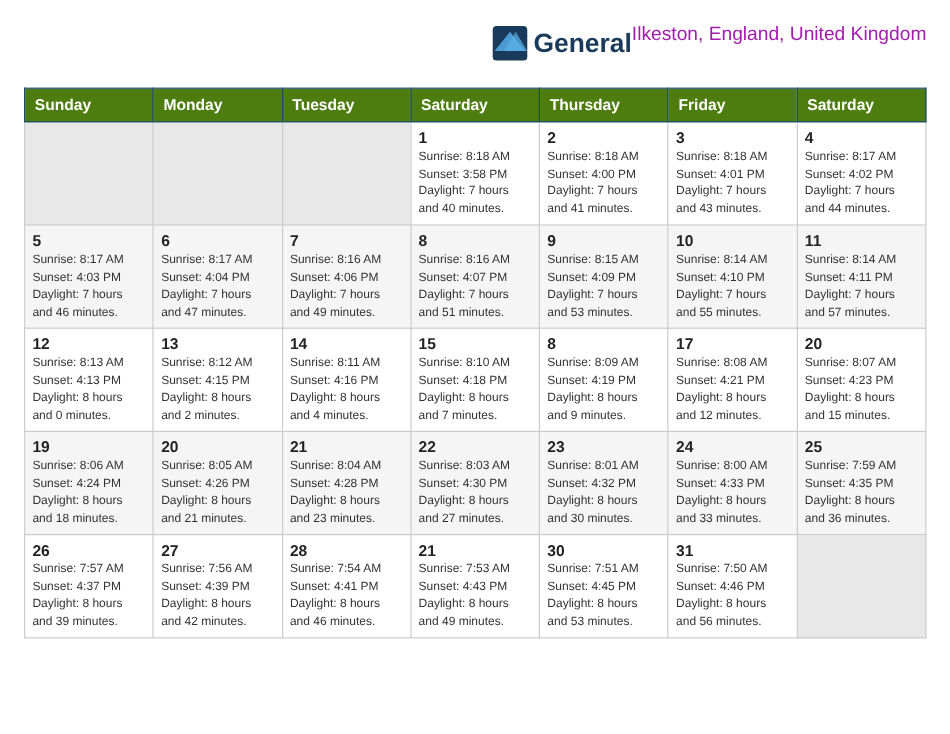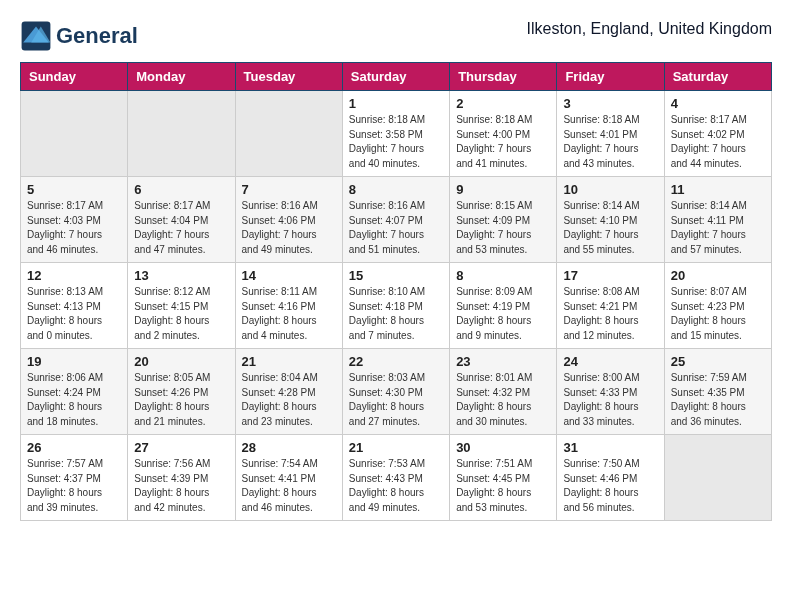--- a/index.html
+++ b/index.html
@@ -5,23 +5,23 @@
     * { box-sizing: border-box; margin: 0; padding: 0; }
     body {
       font-family: Arial, sans-serif;
       background: #fff;
       width: 792px;
       min-height: 612px;
       padding: 20px;
     }
     .header {
       display: flex;
-      justify-content: space-between;
+      justify-content: flex-end;
       align-items: flex-start;
-      margin-bottom: 10px;
+      margin-bottom: 21px;
     }
     .logo {
       display: flex;
       align-items: center;
     }
     .logo-text {
       font-size: 22px;
       font-weight: bold;
       color: #1a3a5c;
       line-height: 1.1;
@@ -34,29 +34,29 @@
     .title-block {
       text-align: right;
     }
     .calendar-title {
       font-size: 36px;
       font-weight: bold;
       color: #1a3a5c;
     }
     .calendar-subtitle {
       font-size: 16px;
-      color: #0f172a;
+      color: #a21caf;
     }
     table {
       width: 100%;
       border-collapse: collapse;
       table-layout: fixed;
     }
     thead tr th {
-      background-color: #be185d;
+      background-color: #4d7c0f;
       color: #fff;
       text-align: left;
       padding: 6px 8px;
       font-size: 13px;
       border: 1px solid #1a4a70;
     }
     tbody tr td {
       border: 1px solid #ccc;
       vertical-align: top;
       padding: 5px 6px;

